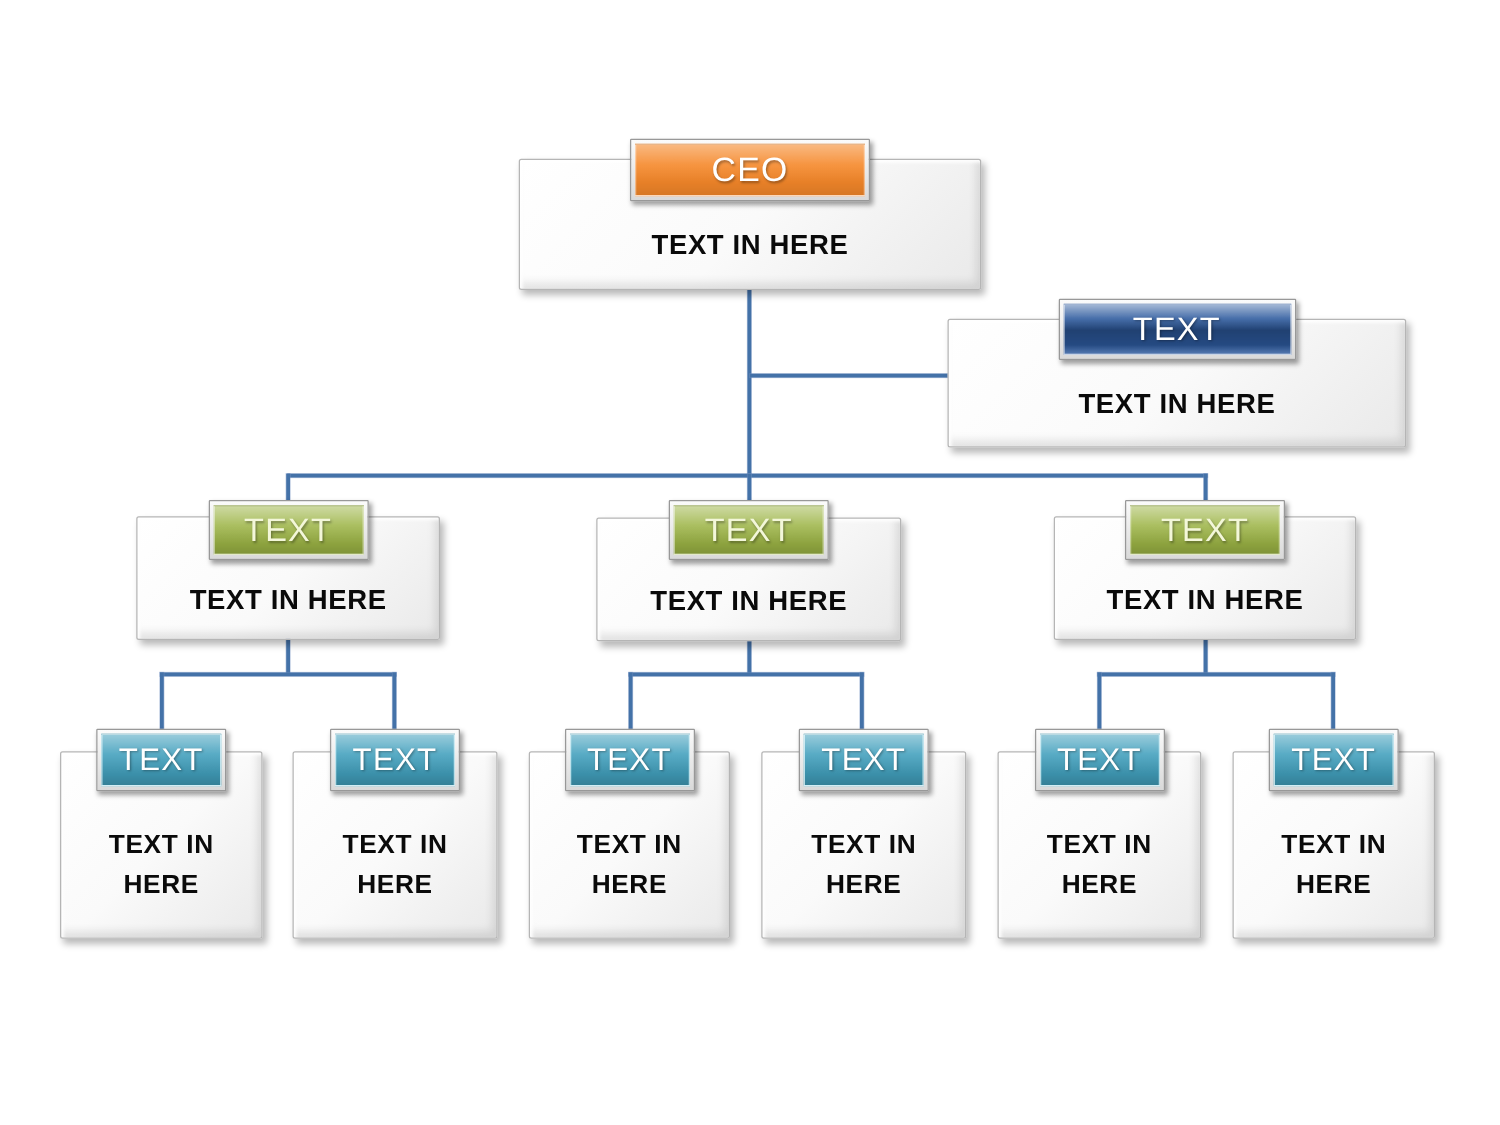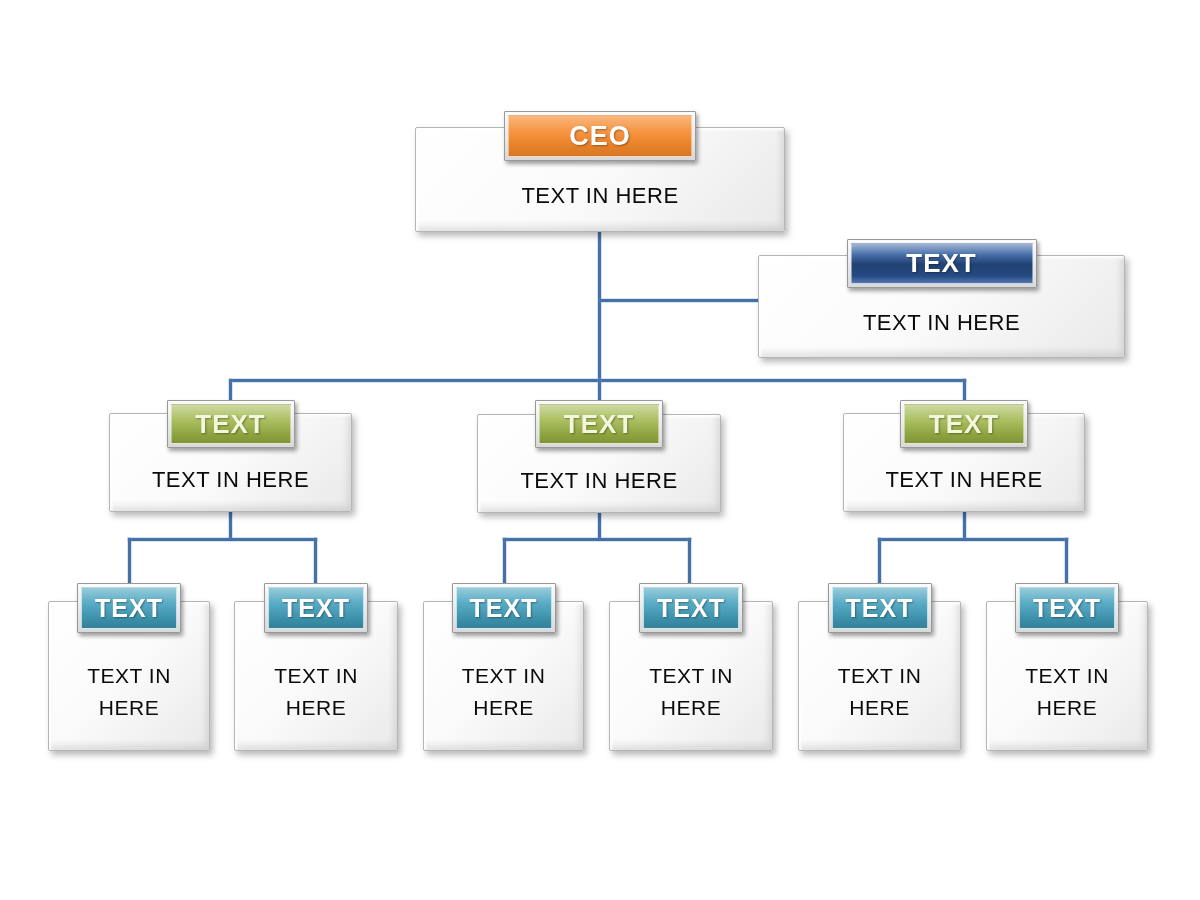--- a/index.html
+++ b/index.html
@@ -17,37 +17,37 @@
   .node{
     position:absolute;box-sizing:border-box;
     border:1px solid #b5b5b5;border-radius:2px;
     background:linear-gradient(135deg,#ffffff 0%,#fafafa 50%,#e9e9e9 100%);
     box-shadow:3px 4px 6px rgba(0,0,0,.28),
                inset 2px 2px 3px #ffffff,
                inset -3px -5px 7px rgba(0,0,0,.10);
     display:flex;align-items:center;justify-content:center;text-align:center;
   }
   .body-text{
-    color:#0a0a0a;font-weight:400;letter-spacing:.5px;
+    color:#0a0a0a;font-weight:700;letter-spacing:.5px;
     font-size:22px;line-height:1.35;
   }
   .node.small .body-text{font-size:21px;line-height:32px;padding:0 6px;}
 
   
   .tab{
     position:absolute;left:50%;transform:translateX(-50%);
     box-sizing:border-box;padding:3px;
     background:linear-gradient(#fbfbfb,#d9d9d9);
     border:1px solid #989898;border-radius:1px;
     box-shadow:2px 3px 4px rgba(0,0,0,.38);
   }
   .tab-core{
     height:100%;box-sizing:border-box;
     display:flex;align-items:center;justify-content:center;
-    font-weight:700;letter-spacing:1px;color:#fff;
+    font-weight:400;letter-spacing:1px;color:#fff;
     text-shadow:1px 1px 2px rgba(0,0,0,.35);
     border:1px solid rgba(255,255,255,.45);
   }
   .tab.orange .tab-core{
     font-size:27px;
     background:linear-gradient(180deg,rgba(255,255,255,.40) 0%,rgba(255,255,255,.10) 40%,rgba(0,0,0,.06) 75%,rgba(0,0,0,.12) 100%),var(--ceo-header,#f5882a);
   }
   .tab.blue .tab-core{
     font-size:26px;
     background:linear-gradient(180deg,rgba(255,255,255,.55) 0%,rgba(255,255,255,.12) 28%,rgba(0,0,0,.28) 52%,rgba(0,0,0,.18) 82%,rgba(255,255,255,.18) 100%),var(--assistant-header,#2d5a9e);

